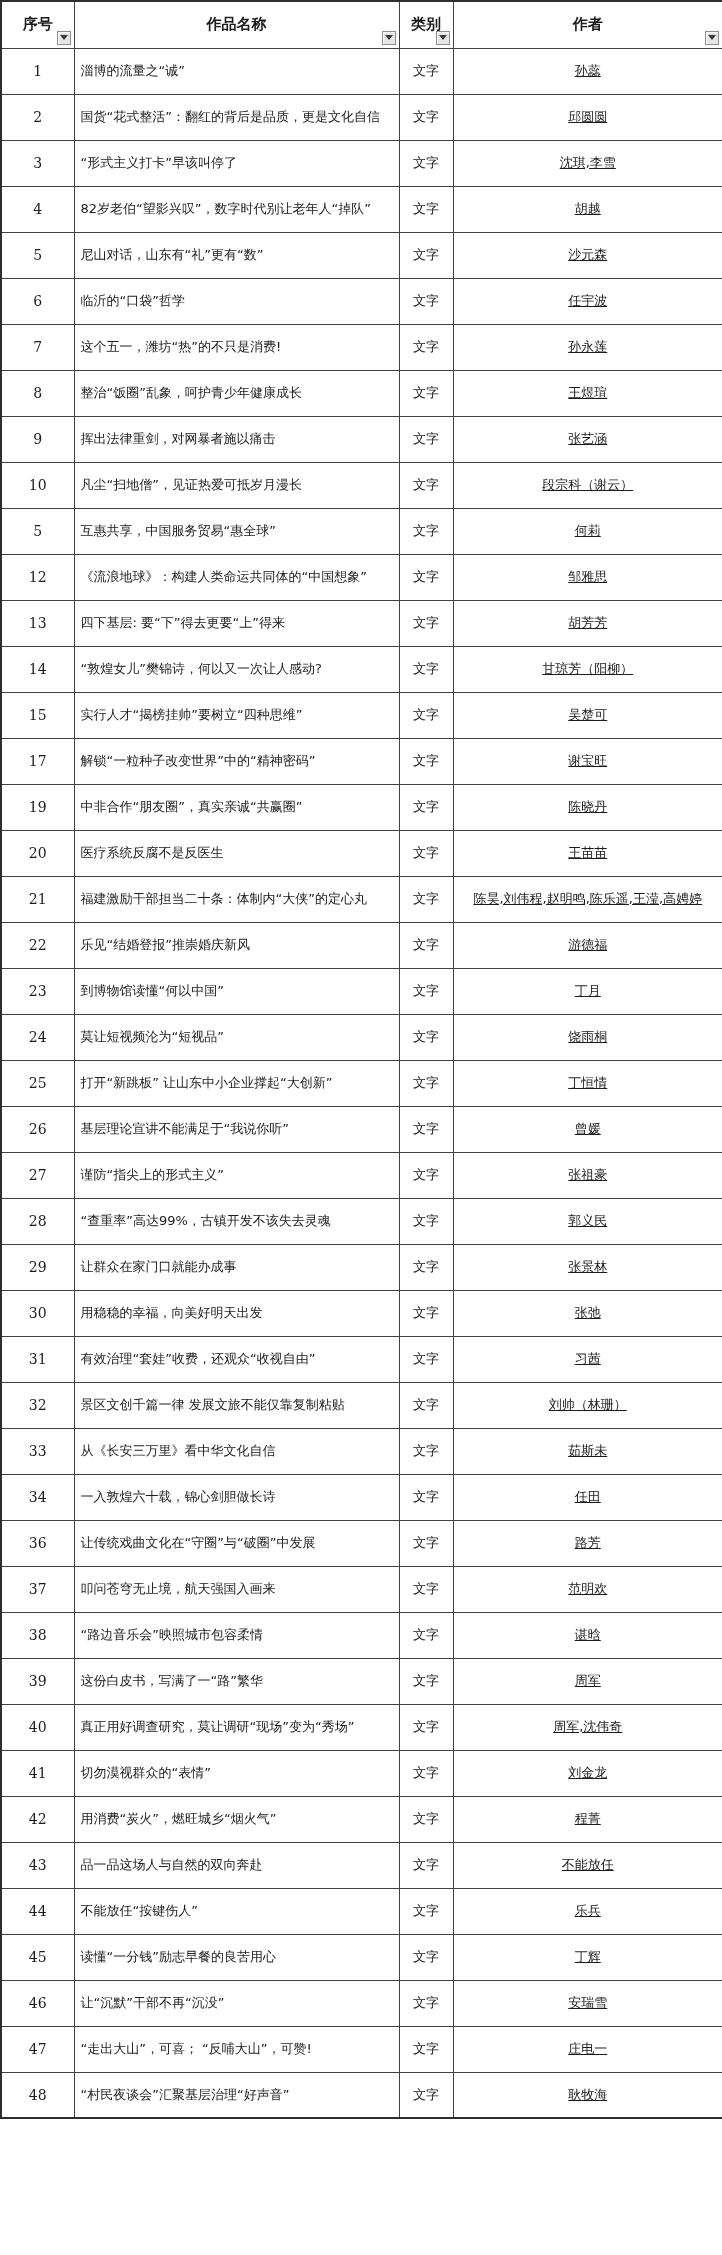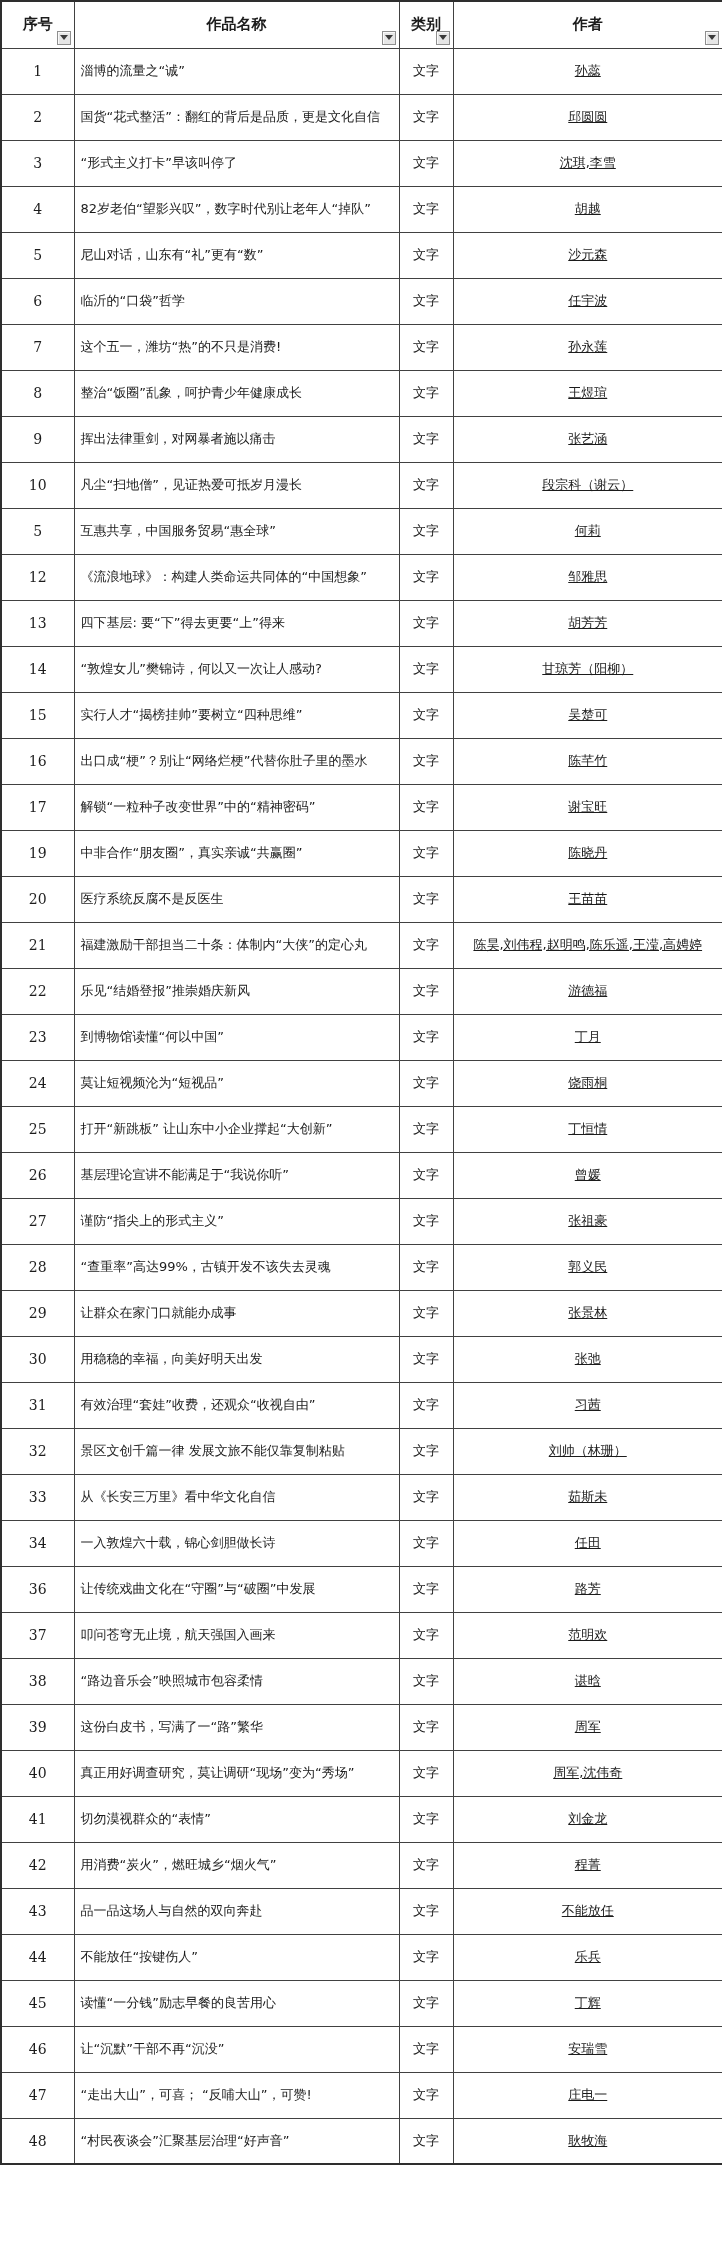--- a/index.html
+++ b/index.html
@@ -161,26 +161,20 @@
     <td class="author">甘琼芳（阳柳）</td>
   </tr>
 
   <tr>
     <td class="no">15</td>
     <td class="title">实行人才“揭榜挂帅”要树立“四种思维”</td>
     <td class="cat">文字</td>
     <td class="author">吴楚可</td>
   </tr>
 
-  <tr>
-    <td class="no">16</td>
-    <td class="title">出口成“梗”？别让“网络烂梗”代替你肚子里的墨水</td>
-    <td class="cat">文字</td>
-    <td class="author">陈芊竹</td>
-  </tr>
 
   <tr>
     <td class="no">17</td>
     <td class="title">解锁“一粒种子改变世界”中的“精神密码”</td>
     <td class="cat">文字</td>
     <td class="author">谢宝旺</td>
   </tr>
 
 
   <tr>

